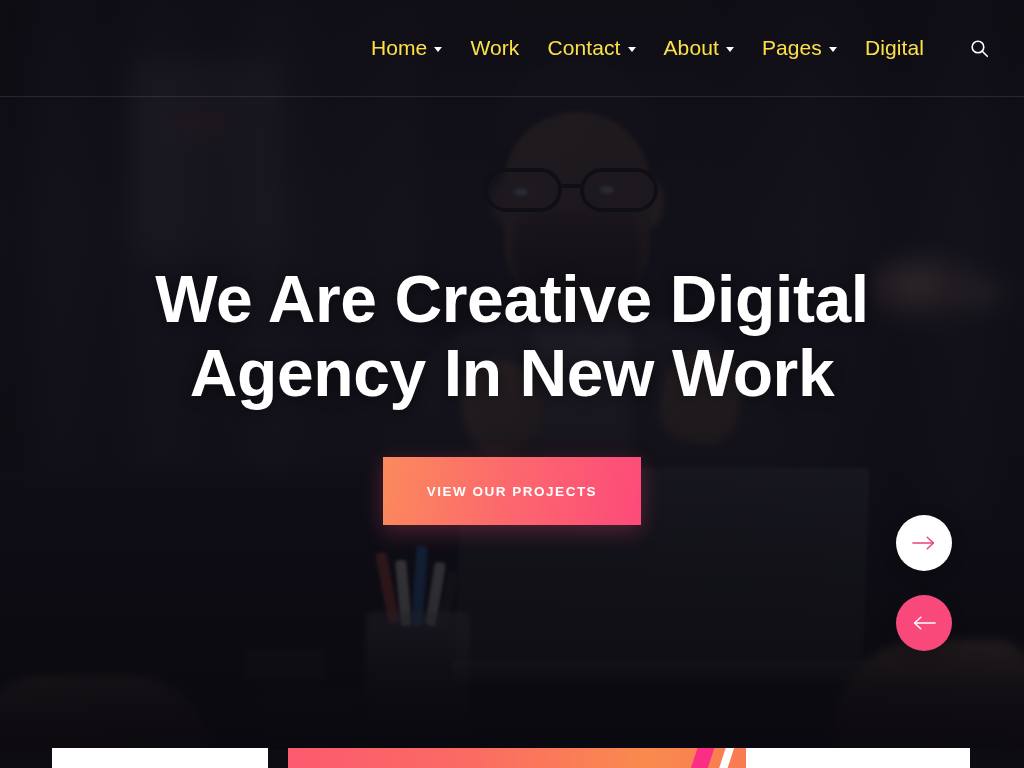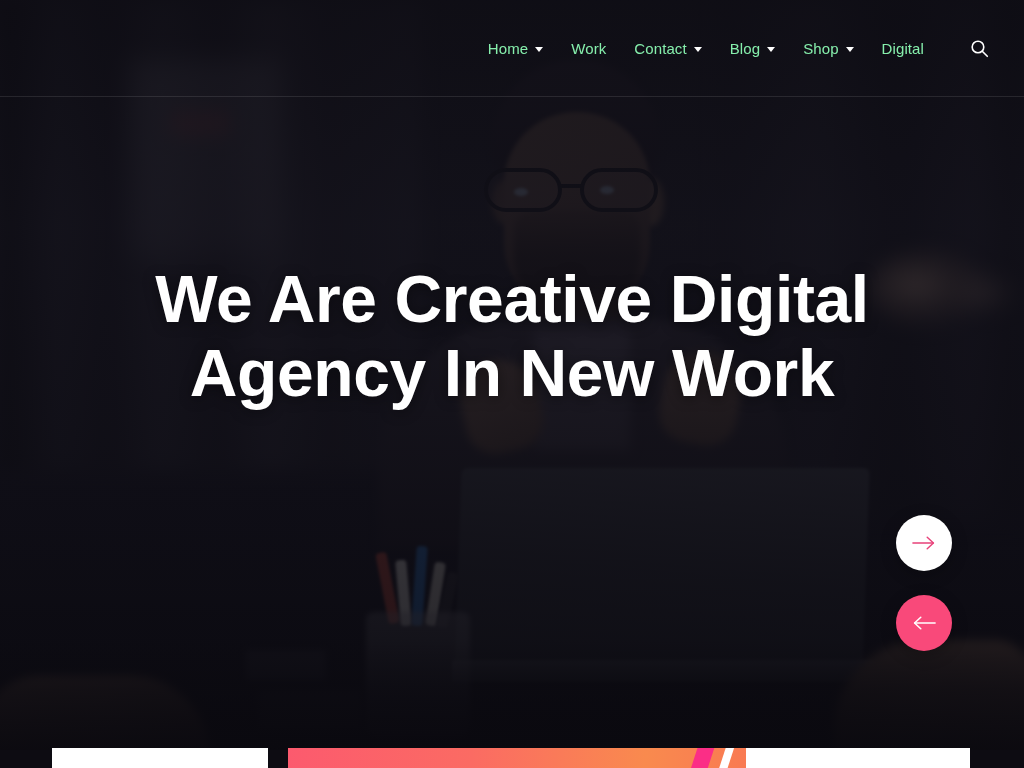--- a/index.html
+++ b/index.html
@@ -212,21 +212,21 @@
   .header {
     position:absolute; left:0; top:0; width:1024px; height:97px;
     display:flex; align-items:center; justify-content:flex-end;
     padding:0 0 0 0;
     border-bottom:1px solid rgba(255,255,255,.10);
     z-index:40;
   }
   .nav { display:flex; align-items:center; gap:0; }
   .nav-item {
     display:flex; align-items:center; gap:7px;
-    color:#86efac; font-size:15px; font-weight:400;
+    color:#fde047; font-size:21px; font-weight:400;
     padding:8px 14px; cursor:pointer; white-space:nowrap;
     letter-spacing:.1px;
   }
   .caret {
     display:inline-block; width:0; height:0;
     border-left:4.5px solid transparent;
     border-right:4.5px solid transparent;
     border-top:5.5px solid #ffffff;
     margin-top:2px;
   }
@@ -371,27 +371,27 @@
       <div class="nav-item">
         <span>Work</span>
       </div>
 
       <div class="nav-item">
         <span>Contact</span>
         <span class="caret"></span>
       </div>
 
       <div class="nav-item">
-        <span>Blog</span>
+        <span>About</span>
         <span class="caret"></span>
       </div>
 
 
       <div class="nav-item">
-        <span>Shop</span>
+        <span>Pages</span>
         <span class="caret"></span>
       </div>
 
       <div class="nav-item">
         <span>Digital</span>
       </div>
 
     </nav>
 
     <div class="search-btn">
@@ -400,20 +400,21 @@
         <line x1="12.9" y1="12.9" x2="18.2" y2="18.2" stroke="#ffffff" stroke-width="1.7" stroke-linecap="round"></line>
       </svg>
     </div>
   </header>
 
   <div class="hero-content">
     <h1 class="hero-title">
       <span>We Are Creative Digital</span><br>
       <span>Agency In New Work</span>
     </h1>
+    <button class="hero-cta">VIEW OUR PROJECTS</button>
   </div>
 
   <div class="slider-nav">
     <button class="slide-btn next">
       <svg width="24" height="16" viewBox="0 0 26 16" fill="none">
         <line x1="1" y1="8" x2="23" y2="8" stroke="#e8427a" stroke-width="1.6" stroke-linecap="round"></line>
         <polyline points="16.5,1.8 23.2,8 16.5,14.2" stroke="#e8427a" stroke-width="1.6" fill="none" stroke-linecap="round" stroke-linejoin="round"></polyline>
       </svg>
     </button>
     <button class="slide-btn prev">

